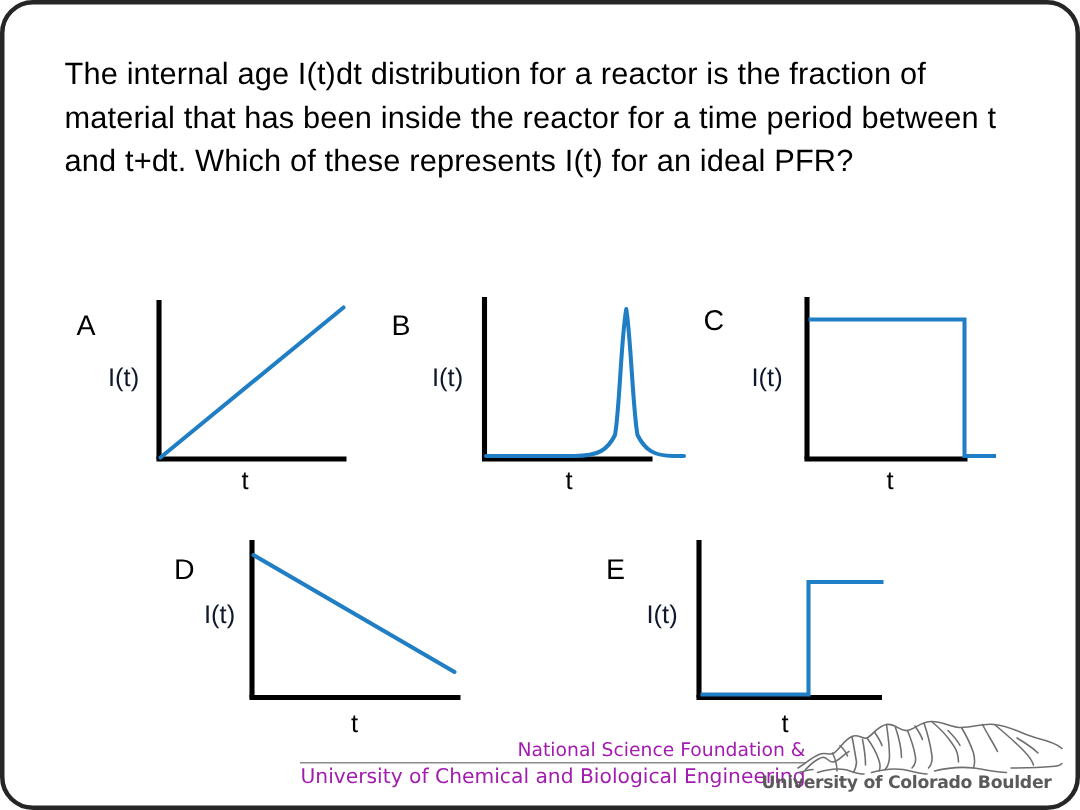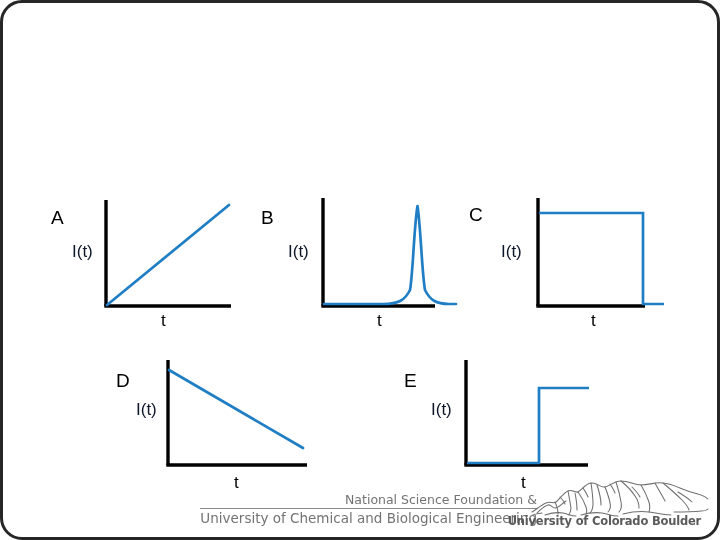--- a/index.html
+++ b/index.html
@@ -103,21 +103,21 @@
     left: 0;
     bottom: 6px;
     width: 720px;
     height: 52px;
   }
   #footer-text {
     position: absolute;
     right: 186px;
     bottom: 4px;
     text-align: right;
-    color: #737373;
+    color: #a21caf;
     font-family: "DejaVu Sans", sans-serif;
   }
   #footer-line1 {
     font-size: 12.5px;
     line-height: 16px;
     white-space: nowrap;
   }
   #footer-line2 {
     font-size: 13.5px;
     line-height: 17px;
@@ -142,20 +142,21 @@
     color: #5a5a5a;
     letter-spacing: -0.2px;
     white-space: nowrap;
   }
 </style>
 </head>
 <body>
 
 <div id="slide">
 
+  <div id="question">The internal age I(t)dt distribution for a reactor is the fraction of material that has been inside the reactor for a time period between t and t+dt. Which of these represents I(t) for an ideal PFR?</div>
 
   <div class="panel-letter" id="letter-a">A</div>
   <div class="axis-ylabel" id="ylab-a">I(t)</div>
   <div class="axis-xlabel" id="xlab-a">t</div>
   <div class="panel" id="panel-a">
     <svg viewBox="0 0 215 135" xmlns="http://www.w3.org/2000/svg">
 
       <path d="M 8 4 L 8 110" stroke="#000000" stroke-width="3.4" fill="none"></path>
       <path d="M 6.3 110 L 133 110" stroke="#000000" stroke-width="3.4" fill="none"></path>
 

